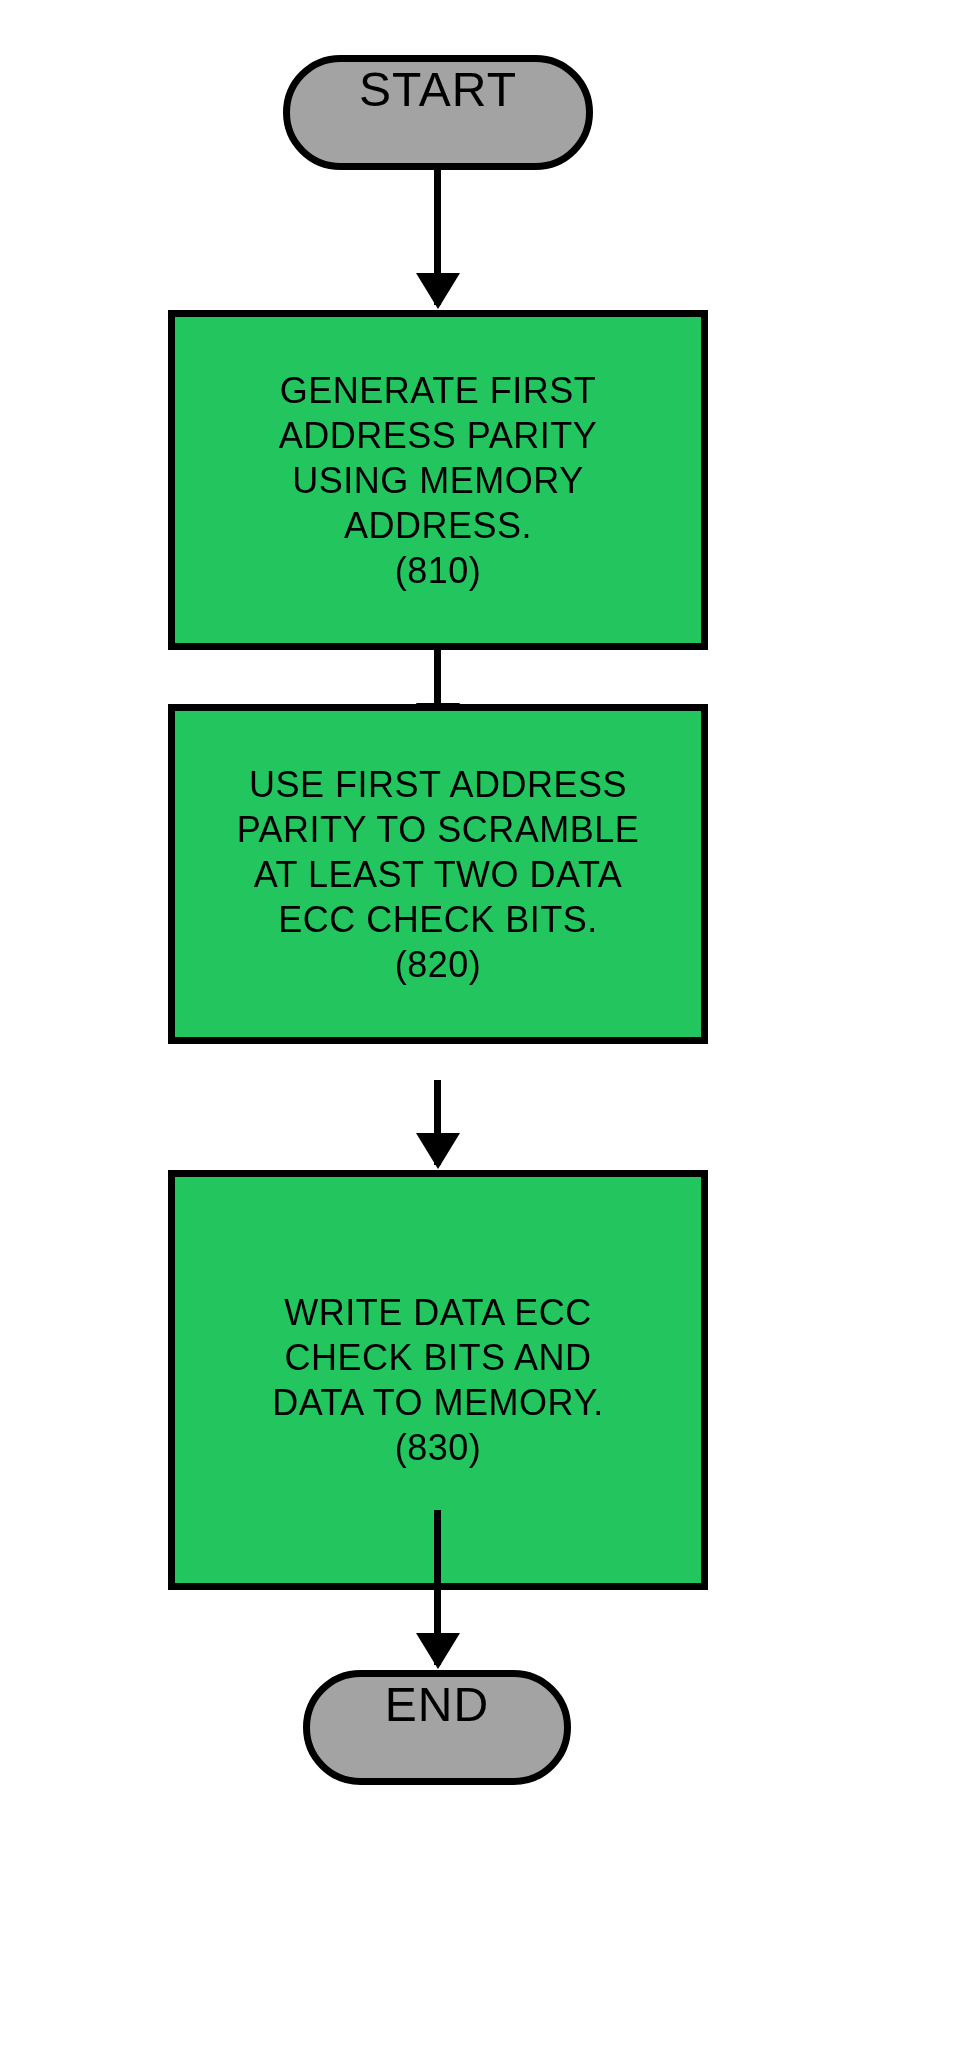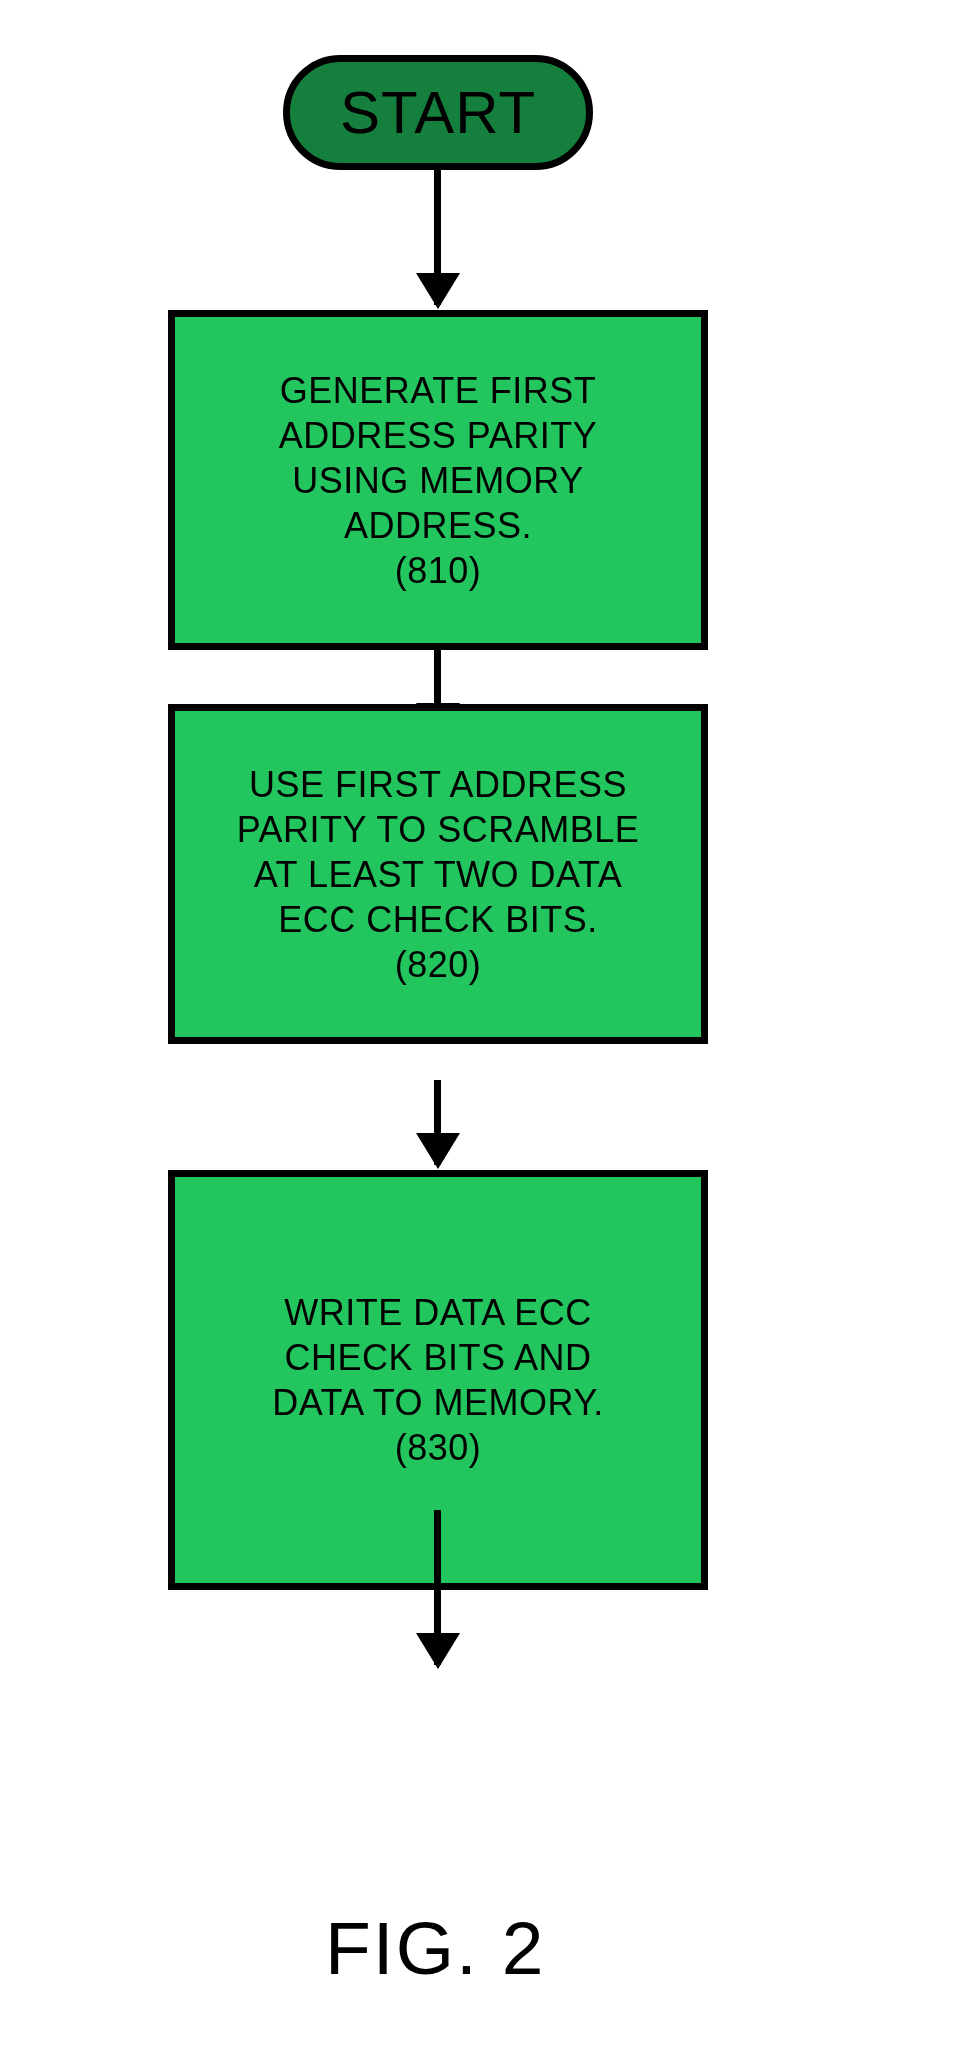--- a/index.html
+++ b/index.html
@@ -14,25 +14,24 @@
   .canvas {
     position: relative;
     width: 957px;
     height: 2072px;
   }
   .terminal {
     position: absolute;
     border: 7px solid #000;
     border-radius: 999px;
     display: flex;
-    align-items: center;
     justify-content: center;
-    font-size: 60px;
+    font-size: 48px;
     letter-spacing: 1px;
-    background: #15803d;
+    background: #a3a3a3;
     box-sizing: border-box;
   }
   .process {
     position: absolute;
     border: 7px solid #000;
     display: flex;
     align-items: center;
     justify-content: center;
     text-align: center;
     font-size: 36px;
@@ -98,18 +97,18 @@
 
   <div class="process" style="left:168px; top:1170px; width:540px; height:420px;">
     <span style="white-space:pre-line;">WRITE DATA ECC
 CHECK BITS AND
 DATA TO MEMORY.
 (830)</span>
   </div>
 
   <div class="arrow" style="left:434px; top:1510px; height:155px;"></div>
 
+  <div class="terminal" style="left:303px; top:1670px; width:268px; height:115px;">
+    <span>END</span>
+  </div>
 
-  <div class="figcaption" style="left:325px; top:1905px;">
-    <span>FIG. 2</span>
-  </div>
 
 </div>
 
 </body></html>

